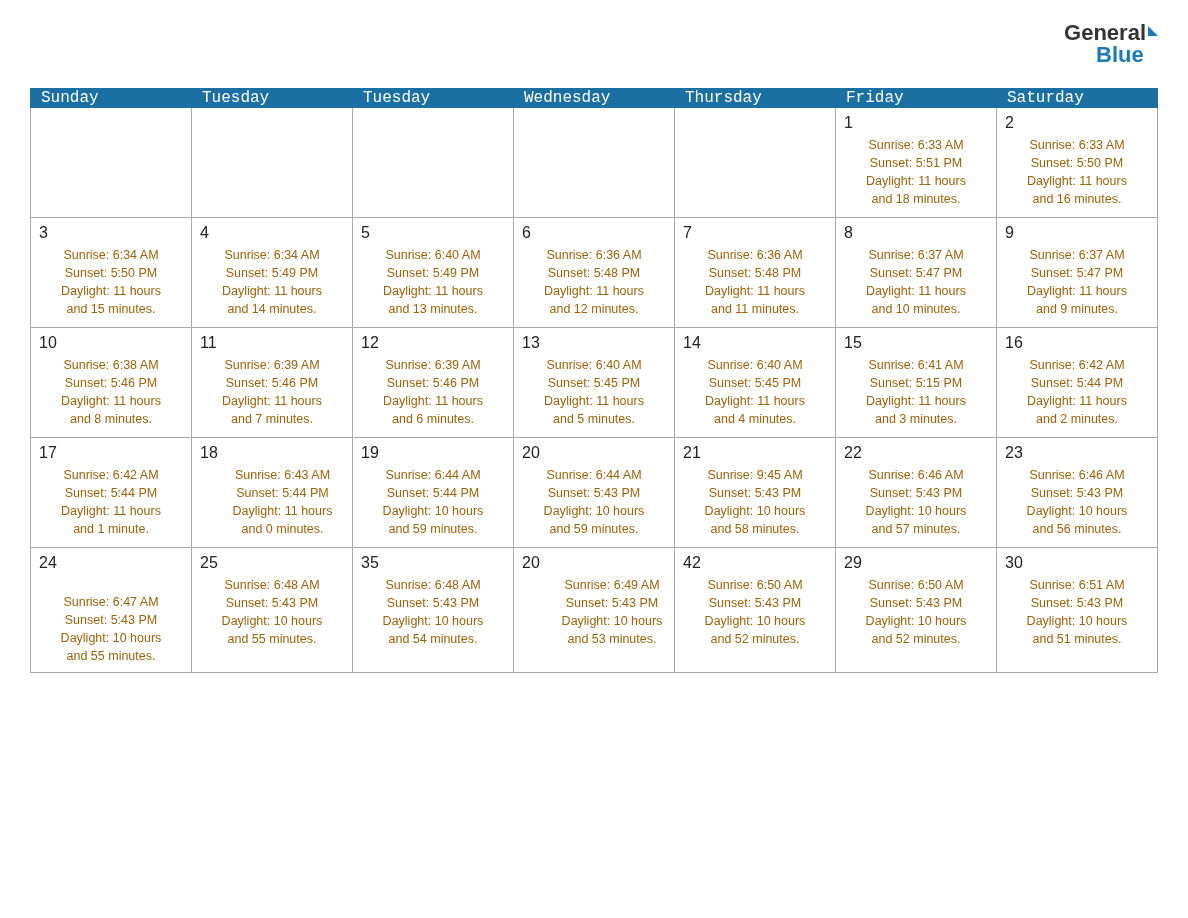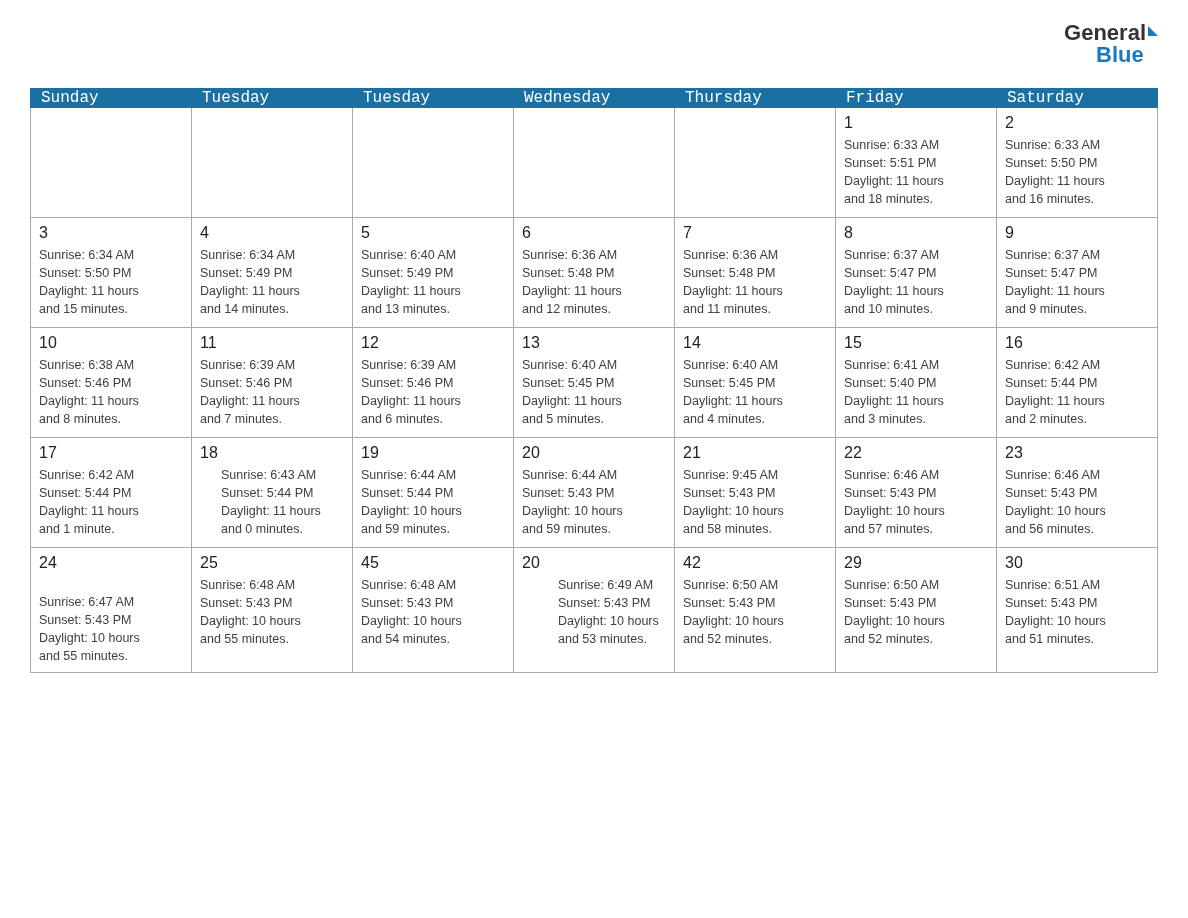--- a/index.html
+++ b/index.html
@@ -85,21 +85,22 @@
     .day-number {
       font-size: 16px;
       font-weight: normal;
       display: block;
       margin-bottom: 4px;
       color: #222;
     }
     .day-info {
       font-size: 12.5px;
       line-height: 1.45;
-      color: #404040;
+      color: #a16207;
+      text-align: center;
     }
     .empty-cell {
       background: #fff;
     }
     tbody tr:nth-child(odd) td {
       background-color: #fff;
     }
     tbody tr td.empty-cell {
       background: #fff;
     }
@@ -234,21 +235,21 @@
         <td>
           <span class="day-number">14</span>
           <div class="day-info" style="white-space: pre-line;">Sunrise: 6:40 AM
 Sunset: 5:45 PM
 Daylight: 11 hours
 and 4 minutes.</div>
         </td>
         <td>
           <span class="day-number">15</span>
           <div class="day-info" style="white-space: pre-line;">Sunrise: 6:41 AM
-Sunset: 5:40 PM
+Sunset: 5:15 PM
 Daylight: 11 hours
 and 3 minutes.</div>
         </td>
         <td>
           <span class="day-number">16</span>
           <div class="day-info" style="white-space: pre-line;">Sunrise: 6:42 AM
 Sunset: 5:44 PM
 Daylight: 11 hours
 and 2 minutes.</div>
         </td>
@@ -313,21 +314,21 @@
 and 55 minutes.</div>
         </td>
         <td>
           <span class="day-number">25</span>
           <div class="day-info" style="white-space: pre-line;">Sunrise: 6:48 AM
 Sunset: 5:43 PM
 Daylight: 10 hours
 and 55 minutes.</div>
         </td>
         <td>
-          <span class="day-number">45</span>
+          <span class="day-number">35</span>
           <div class="day-info" style="white-space: pre-line;">Sunrise: 6:48 AM
 Sunset: 5:43 PM
 Daylight: 10 hours
 and 54 minutes.</div>
         </td>
         <td>
           <span class="day-number">20</span>
           <div class="day-info" style="white-space: pre-line; margin-left: 36px;">Sunrise: 6:49 AM
 Sunset: 5:43 PM
 Daylight: 10 hours

